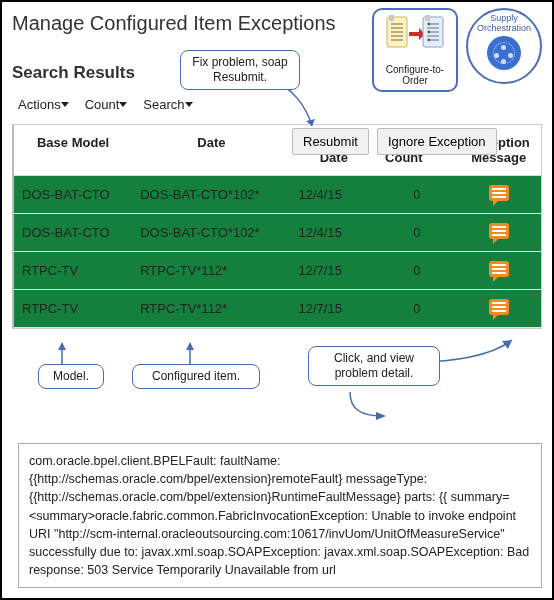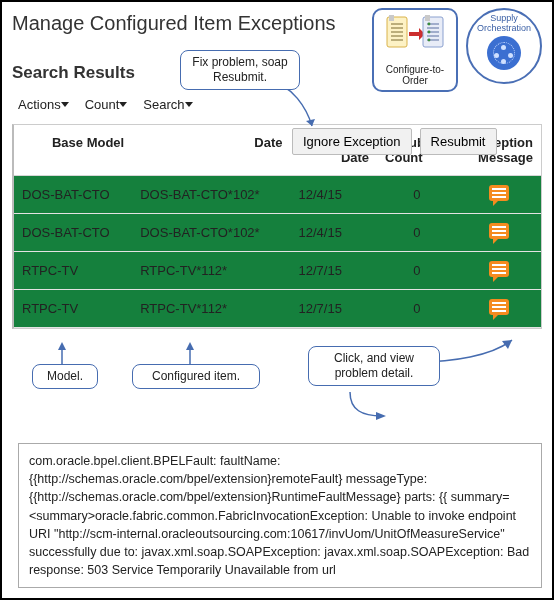--- a/index.html
+++ b/index.html
@@ -20,30 +20,30 @@
   .supply-icon span.d3{top:17px;left:21px}
   .supply-icon span.d4{top:23px;left:14px}
   .section-title{font-size:17px;color:#333;margin:28px 0 4px 0}
   .menubar{display:flex;gap:16px;align-items:center;margin:14px 0 0 6px}
   .menu-item{font-size:13px;color:#222;display:flex;align-items:center;gap:0;cursor:pointer}
   .caret{width:0;height:0;border-left:4px solid transparent;border-right:4px solid transparent;border-top:5px solid #222}
   .action-btns{position:absolute;top:126px;left:290px;display:flex;gap:8px}
   .btn{background:#f1f1f1;border:1px solid #bbb;border-radius:2px;padding:5px 10px;font-size:13px;cursor:pointer}
   .table-wrap{border:1px solid #ccc;border-left:2px solid #bbb;margin-top:12px}
   table{border-collapse:collapse;width:100%}
-  th{font-size:13px;font-weight:700;text-align:right;padding:10px 8px;vertical-align:top;border-bottom:1px solid #d6d6d6;background:#fff}
+  th{font-size:13px;font-weight:700;text-align:center;padding:10px 8px;vertical-align:top;border-bottom:1px solid #d6d6d6;background:#fff}
   th.center{text-align:left}
   td{font-size:13px;padding:9px 8px;border-bottom:1px solid #e3e3e3;background:#15803d;vertical-align:middle}
   td.center{text-align:center}
   .msg-icon{display:inline-block;width:20px;height:16px;background:#f58b1f;border-radius:3px;position:relative;cursor:pointer}
   .msg-icon::after{content:"";position:absolute;bottom:-5px;left:4px;width:0;height:0;border-left:0 solid transparent;border-right:6px solid transparent;border-top:6px solid #f58b1f}
   .msg-lines{position:absolute;top:3px;left:3px;right:3px;height:2px;background:#fff;box-shadow:0 4px 0 #fff,0 8px 0 #fff}
   .callout{position:absolute;border:1.5px solid #466cb0;border-radius:8px;background:#fff;padding:4px 8px;font-size:12px;color:#222;line-height:1.25;text-align:center;z-index:5}
   .callout.fix{top:48px;left:178px;width:102px}
-  .callout.model{top:362px;left:30px;width:48px}
+  .callout.model{top:362px;left:36px;width:48px}
   .callout.cfg{top:362px;left:130px;width:110px}
   .callout.detail{top:344px;left:306px;width:114px}
   svg.lead{position:absolute;pointer-events:none;z-index:4}
   .exception-box{position:absolute;left:16px;right:10px;bottom:10px;border:1px solid #aaa;padding:8px 10px;font-size:12.5px;line-height:1.45;color:#222;overflow-wrap:break-word;background:#fff}
   col.c1{width:112px}col.c2{width:150px}col.c3{width:82px}col.c4{width:72px}col.c5{width:80px}
 </style>
 </head>
 <body>
 <div class="frame">
 
@@ -103,22 +103,22 @@
         <span>Count</span>
         <span class="caret"></span>
       </div>
     <div class="menu-item">
         <span>Search</span>
         <span class="caret"></span>
       </div>
   </div>
 
   <div class="action-btns">
+    <button class="btn">Resubmit</button>
     <button class="btn">Ignore Exception</button>
-    <button class="btn">Resubmit</button>
   </div>
 
   <div class="table-wrap">
     <table>
       <colgroup>
           <col class="c1">
           <col class="c2">
           <col class="c3">
           <col class="c4">
           <col class="c5">

